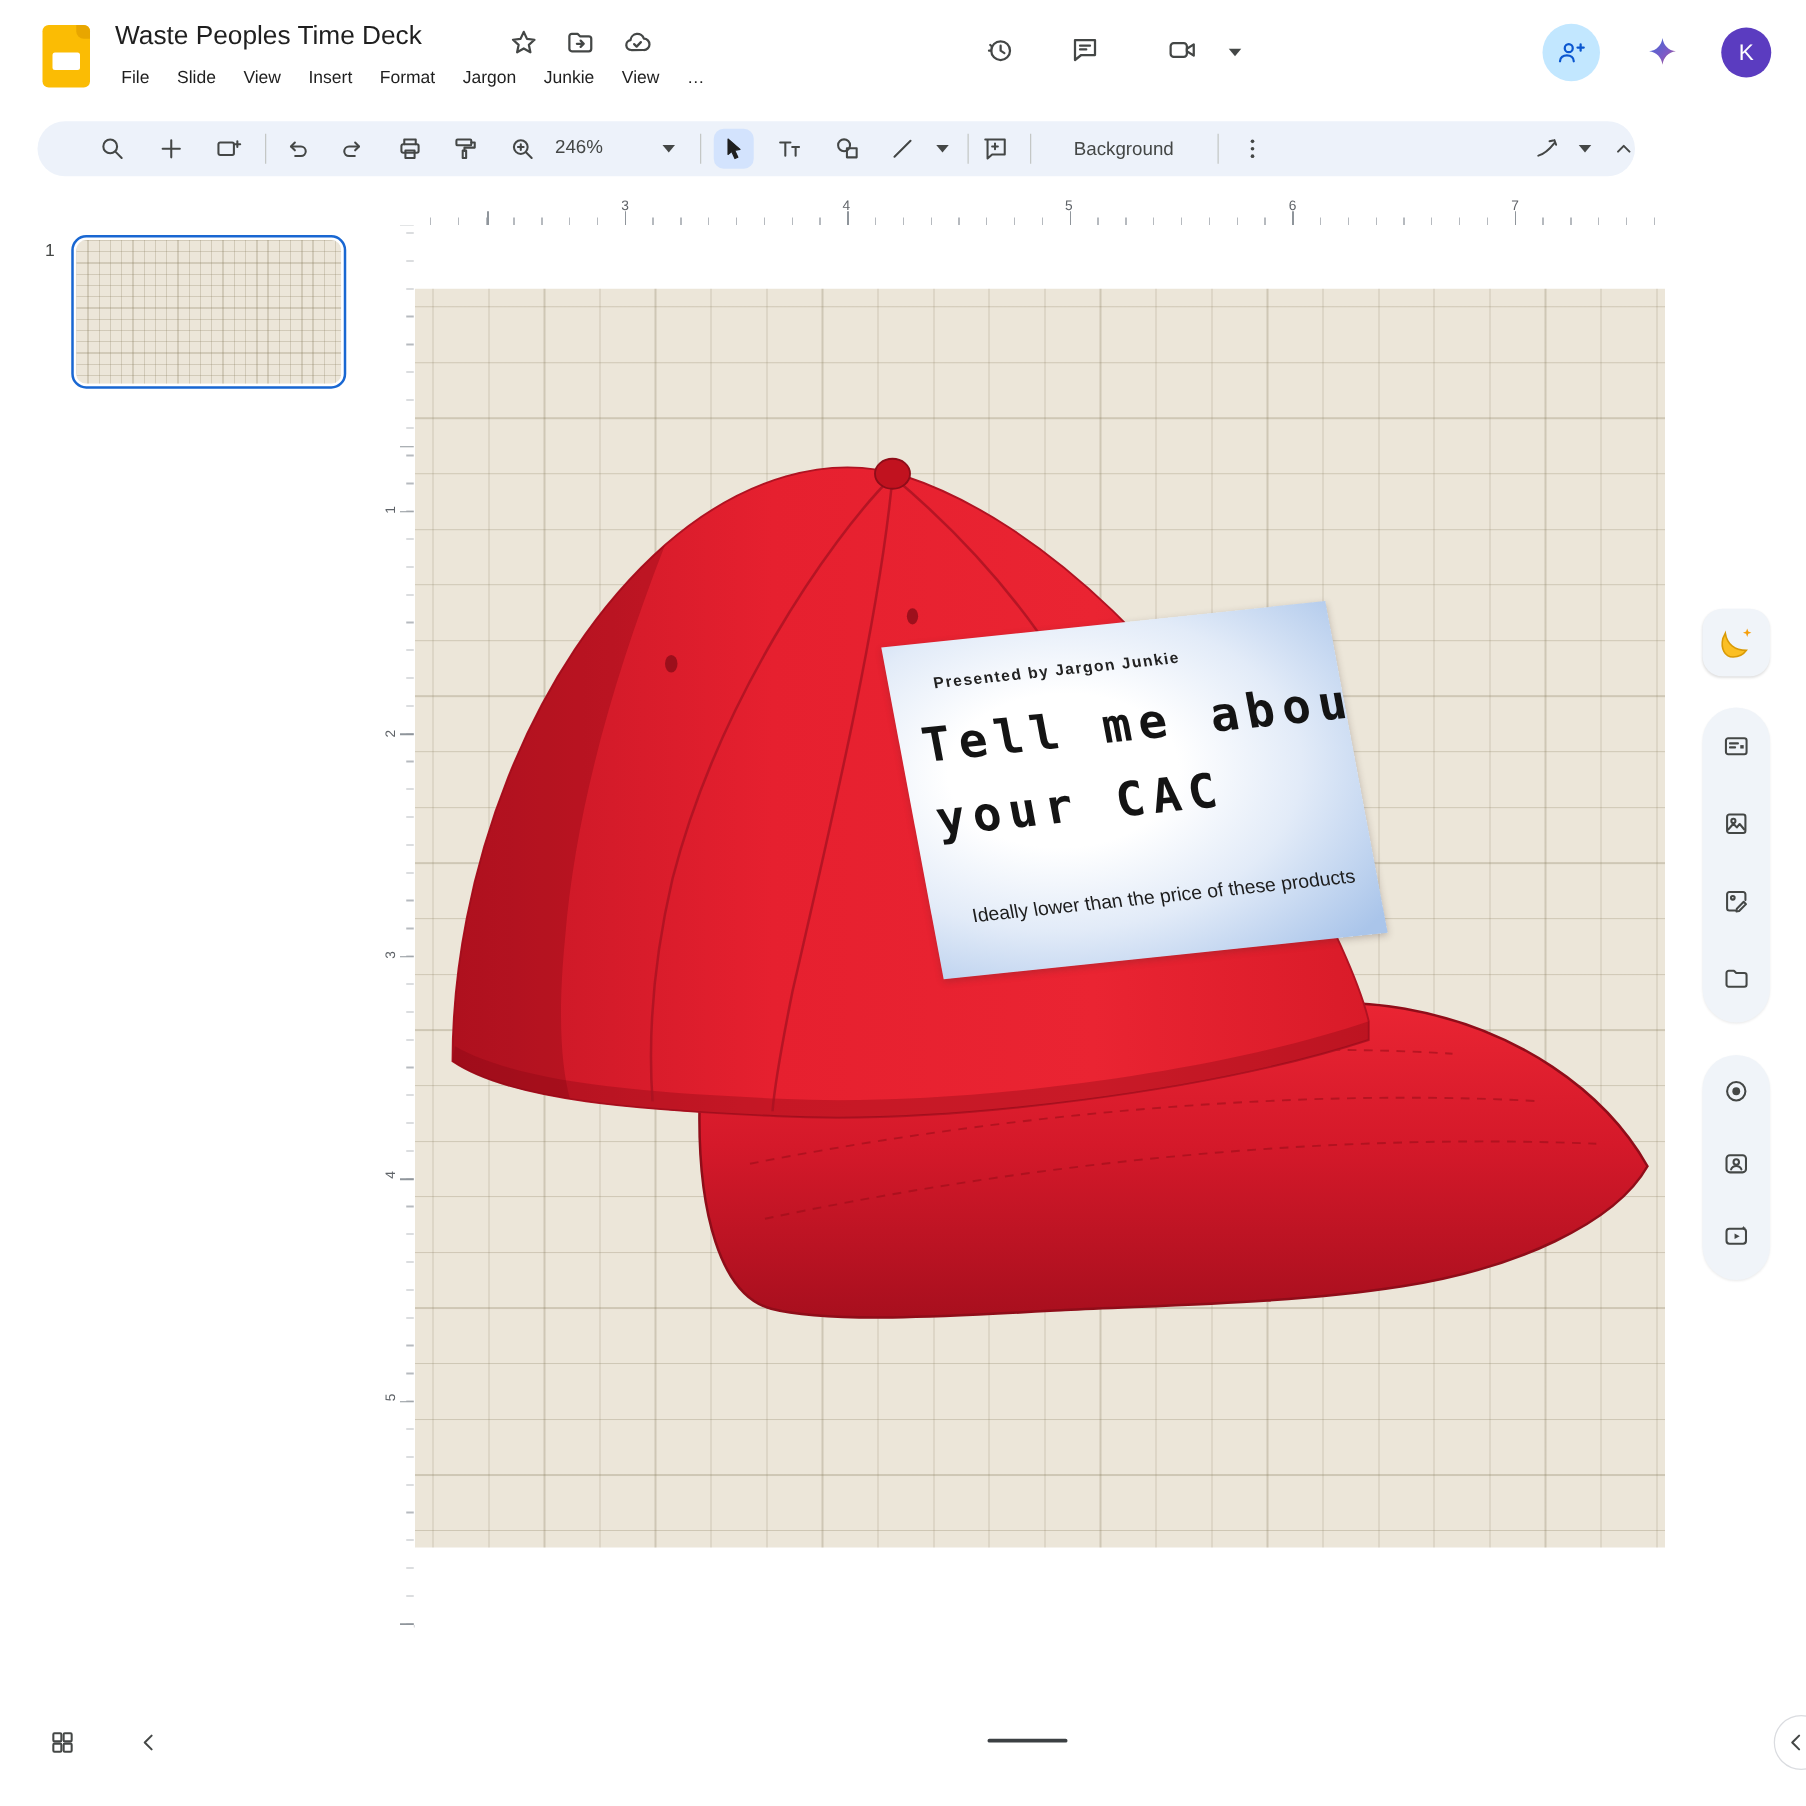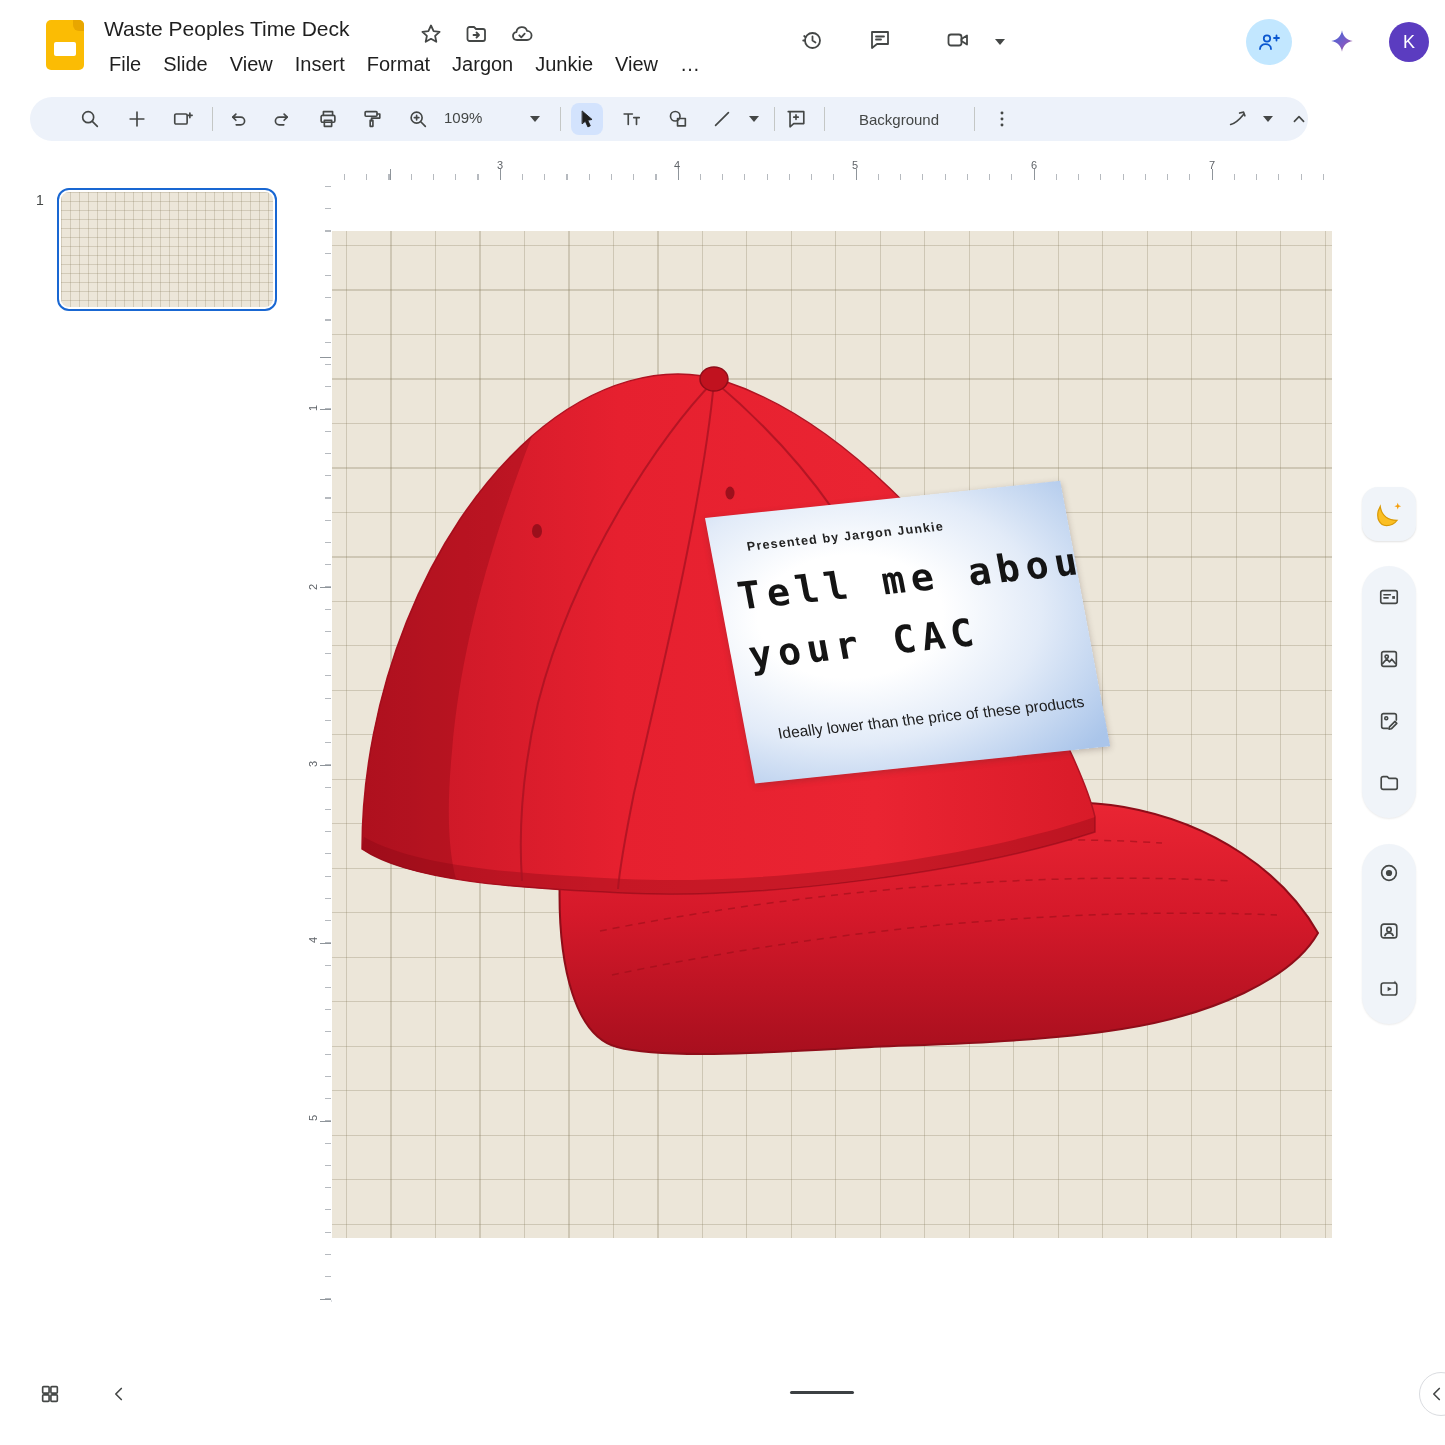--- a/index.html
+++ b/index.html
@@ -1,28 +1,28 @@
 <!DOCTYPE html>
 <html><head>
 <meta charset="utf-8">
 <style>
   * { margin:0; padding:0; box-sizing:border-box; }
   html,body { width:1445px; height:1445px; overflow:hidden; background:#fff;
     font-family:"Liberation Sans", sans-serif; color:#1f1f1f; }
   .abs { position:absolute; }
 
   
-  #app-header { position:absolute; left:16px; top:0; width:1356px; height:90px; background:#fff; }
+  #app-header { position:absolute; left:4px; top:0; width:1356px; height:90px; background:#fff; }
   #slides-logo { position:absolute; left:30px; top:20px; width:38px; height:50px; }
   #slides-logo .paper { position:absolute; inset:0; background:#fbbc04; border-radius:5px; }
   #slides-logo .fold { position:absolute; right:0; top:0; width:11px; height:11px; background:#e8a600; border-radius:0 5px 0 6px; }
   #slides-logo .inner { position:absolute; left:8px; top:22px; width:22px; height:14px; background:#fff; border-radius:2px; }
   #doc-title { position:absolute; left:88px; top:17px; font-size:21px; color:#1f1f1f; white-space:nowrap; }
   .title-icon { position:absolute; top:22px; width:24px; height:24px; }
-  #menu-row { position:absolute; left:84px; top:50px; display:flex; gap:4px; font-size:20px; }
+  #menu-row { position:absolute; left:84px; top:50px; display:flex; gap:4px; font-size:14px; }
   .menu-item { padding:3px 9px; border-radius:6px; cursor:default; }
   .hdr-icon { position:absolute; top:28px; width:28px; height:28px; }
   .caret { width:0; height:0; border-left:5px solid transparent; border-right:5px solid transparent; border-top:6px solid #444746; }
   #slideshow-group { position:absolute; left:1018px; top:19px; width:192px; height:46px; border:1px solid #747775; border-radius:24px; display:flex; align-items:center; background:#fff; }
   #slideshow-label { flex:0 0 146px; text-align:center; font-size:15.5px; color:#1f1f1f; font-weight:500;}
   #slideshow-group .vsep { width:1px; height:46px; background:#747775; }
   #slideshow-caret { flex:1; display:flex; justify-content:center; }
   #share-button { position:absolute; left:1230px; top:19px; width:46px; height:46px; border-radius:50%; background:#c2e7ff; display:flex; align-items:center; justify-content:center; }
   #gemini-button { position:absolute; left:1312px; top:28px; width:28px; height:28px; }
   #avatar { position:absolute; left:1373px; top:22px; width:40px; height:40px; border-radius:50%; background:#5b3cc0; color:#fff; display:flex; align-items:center; justify-content:center; font-size:18px; font-weight:500; }
@@ -230,21 +230,21 @@
         <path d="M17.5 6.5h3v4.5h-9v3"></path>
         <rect x="10" y="13.5" width="3" height="6.5"></rect>
       </svg>
   </div>
   <div class="tbtn" style="left:372px">
     <svg class="ic" viewBox="0 0 24 24">
         <circle cx="10.5" cy="10.5" r="6"></circle>
         <path d="M15 15l5 5M10.5 8v5M8 10.5h5"></path>
       </svg>
   </div>
-  <div id="zoom-value">109%</div>
+  <div id="zoom-value">246%</div>
   <div class="tcaret" style="left:500px">
       <div class="caret"></div>
     </div>
   <div class="tdiv" style="left:530px"></div>
   <div class="tbtn selected" style="left:541px">
     <svg class="ic" viewBox="0 0 24 24">
         <path d="M7 3.5L17.5 12.5 12.8 13.4 15.6 19.4 13 20.6 10.2 14.5 7 17z" fill="#1f1f1f" stroke="#1f1f1f" stroke-width="1"></path>
       </svg>
   </div>
   <div class="tbtn" style="left:585px">

